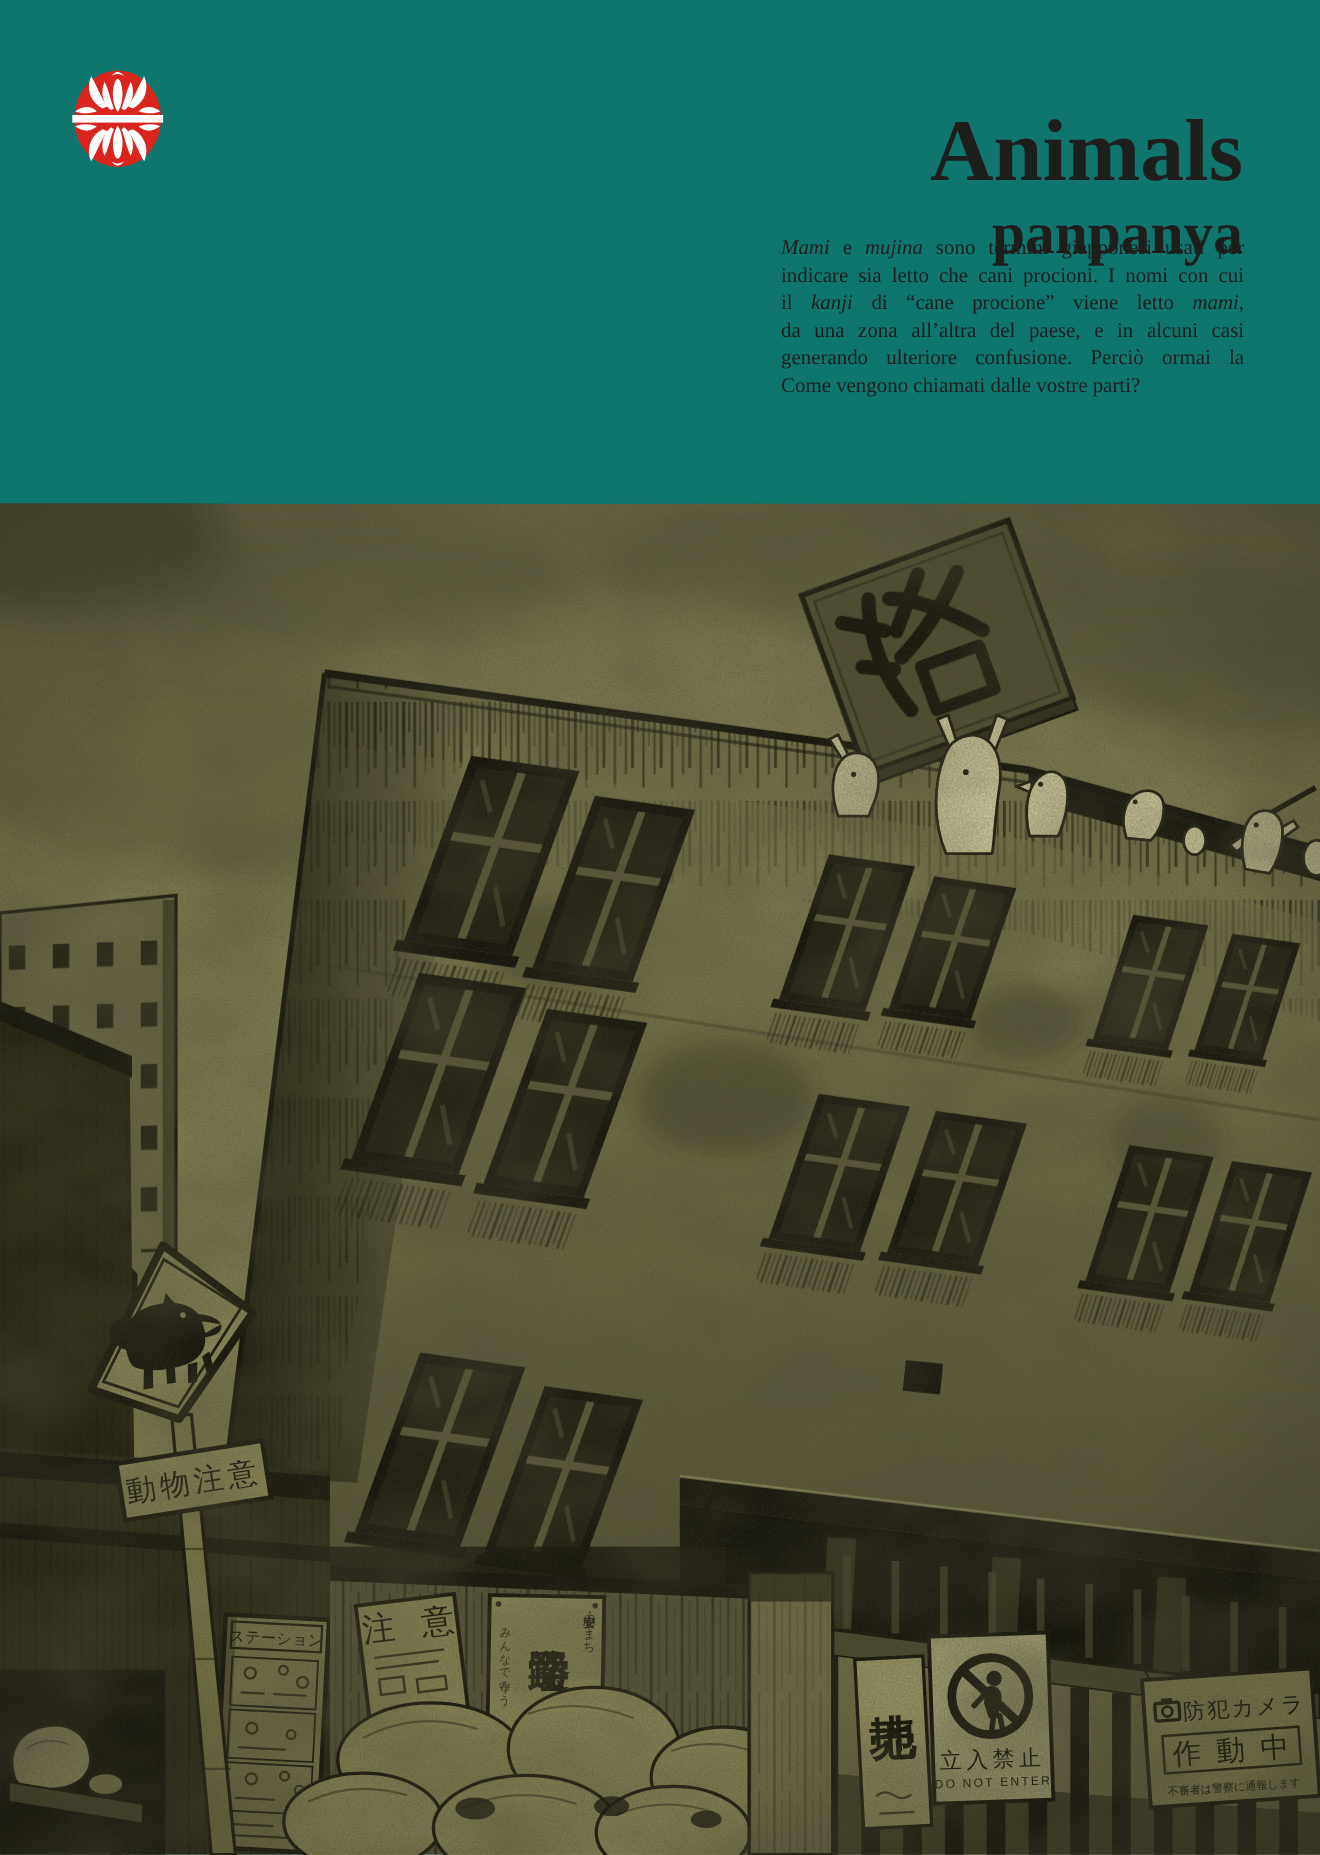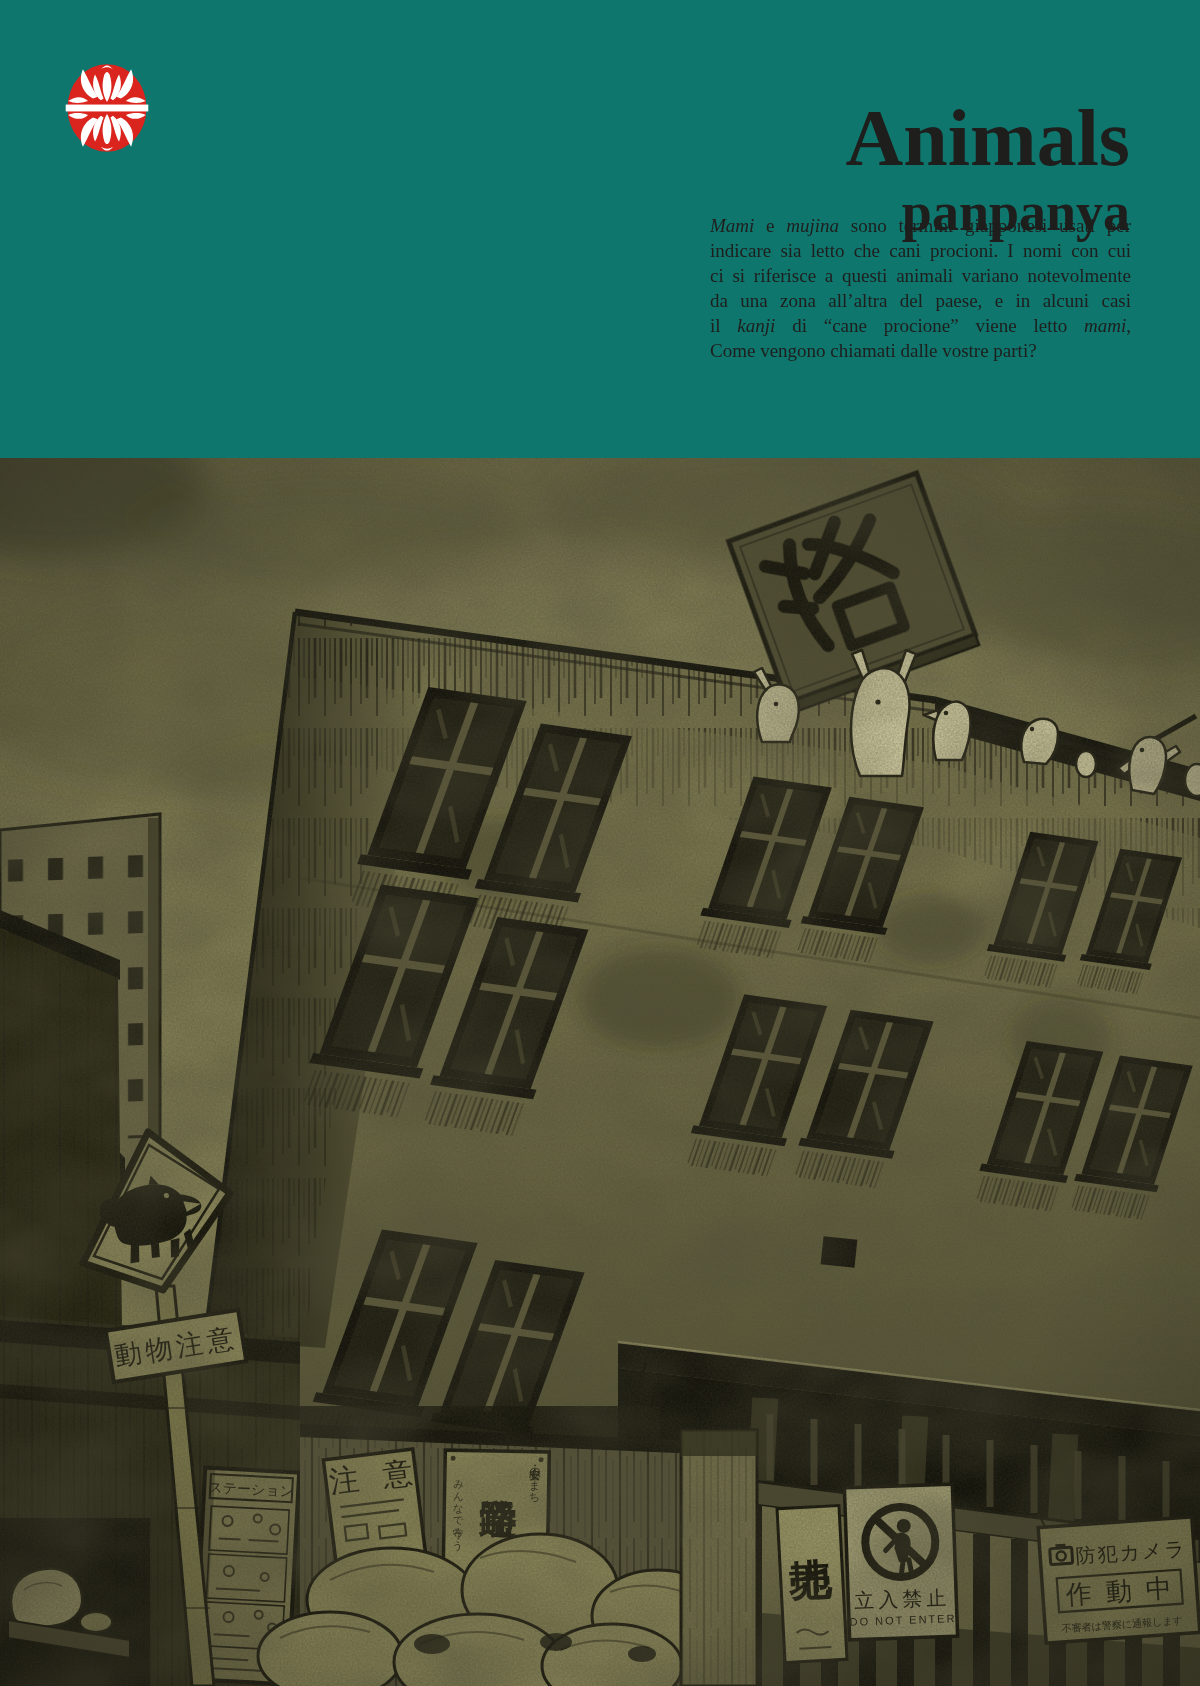--- a/index.html
+++ b/index.html
@@ -41,23 +41,23 @@
       <use href="#logo-half" transform="scale(1,-1)"></use>
     </g>
   </svg>
 
   <h1 class="title">Animals</h1>
   <h2 class="author">panpanya</h2>
 
   <div class="intro">
       <div class="line"><em>Mami</em><span> e </span><em>mujina</em><span> sono termini giapponesi usati per</span></div>
       <div class="line"><span>indicare sia letto che cani procioni. I nomi con cui</span></div>
-      <div class="line"><span>ci si riferisce a questi animali variano notevolmente</span></div>
+      <div class="line"><span>il </span><em>kanji</em><span> di “cane procione” viene letto </span><em>mami</em><span>,</span></div>
       <div class="line"><span>da una zona all’altra del paese, e in alcuni casi</span></div>
-      <div class="line"><span>il </span><em>kanji</em><span> di “cane procione” viene letto </span><em>mami</em><span>,</span></div>
+      <div class="line"><span>generando ulteriore confusione. Perciò ormai la</span></div>
       <div class="line"><span>Come vengono chiamati dalle vostre parti?</span></div>
     </div>
 
   <svg class="art" viewBox="0 0 1200 1228">
     <defs>
       <linearGradient id="skyG" x1="0" y1="0" x2="0" y2="1">
         <stop offset="0" stop-color="#6e6b47"></stop>
         <stop offset="0.35" stop-color="#8a8759"></stop>
         <stop offset="1" stop-color="#7d7a52"></stop>
       </linearGradient>

